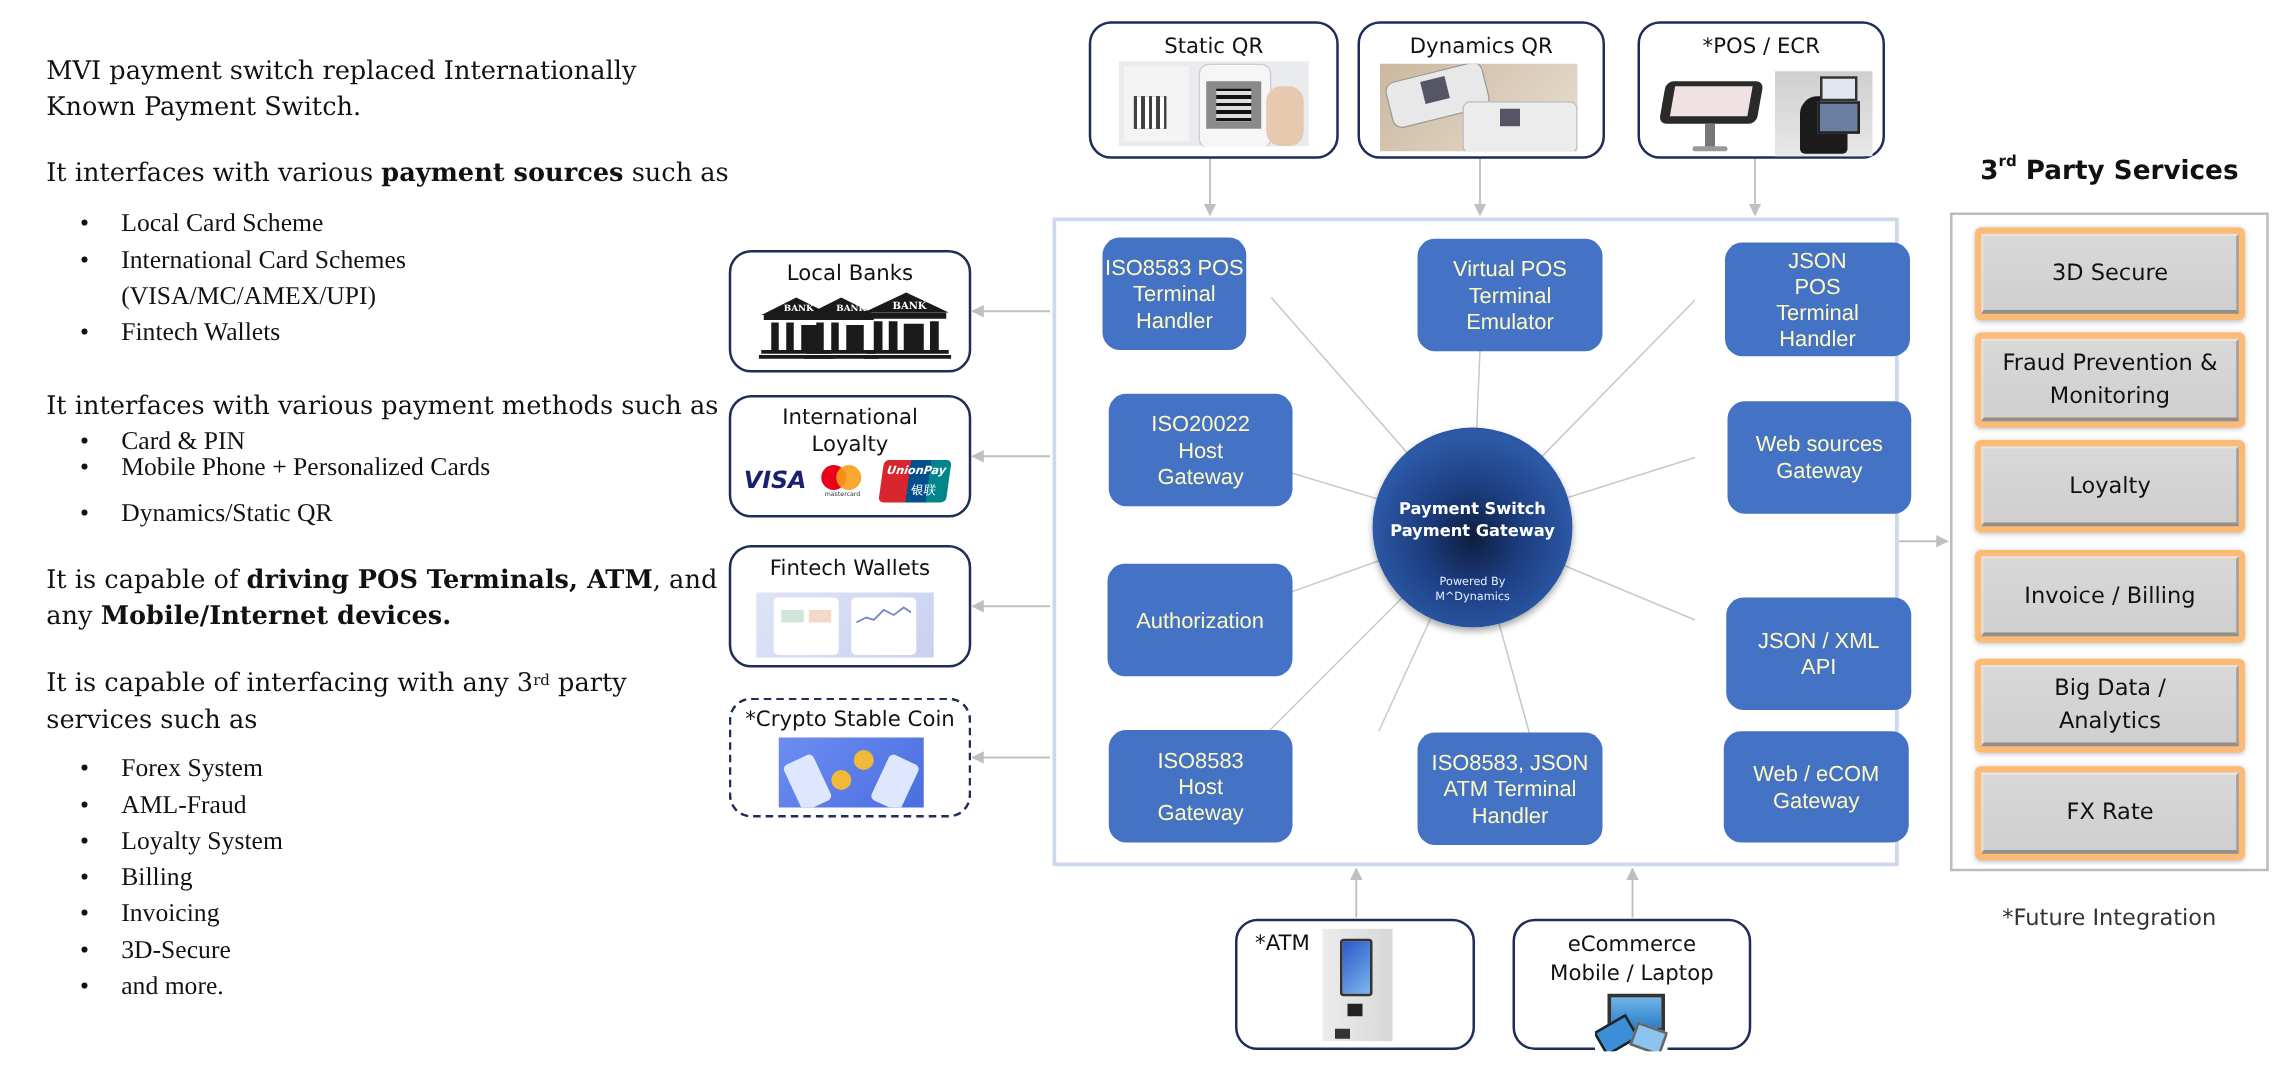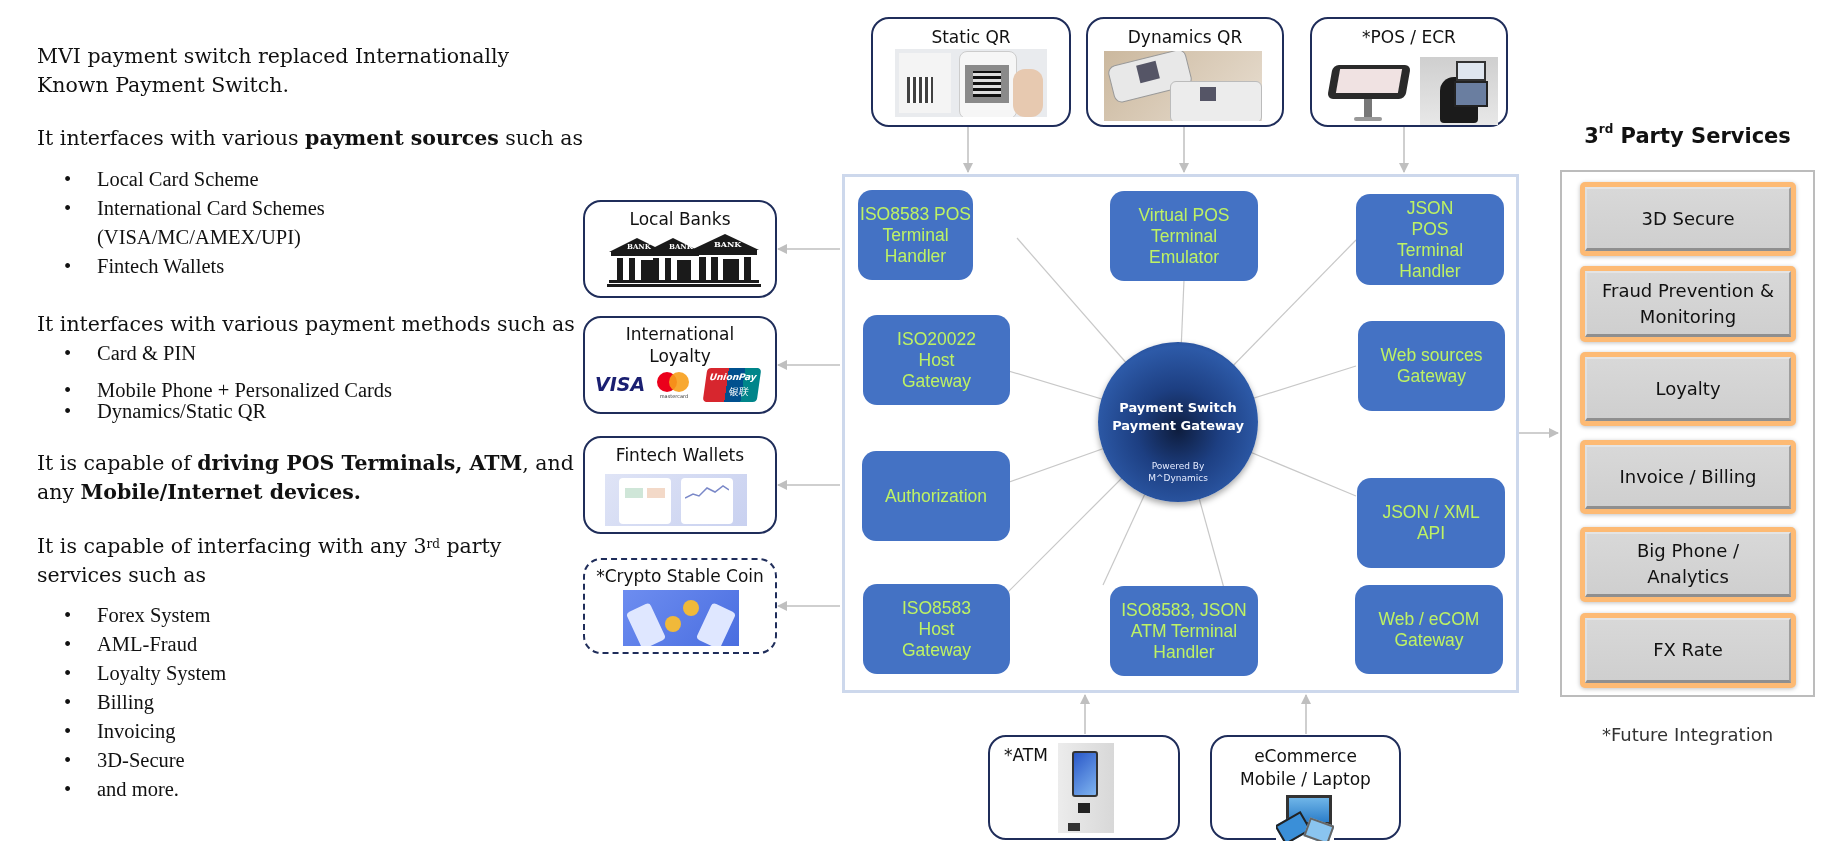--- a/index.html
+++ b/index.html
@@ -14,21 +14,21 @@
   sup { font-size:12px; vertical-align:top; position:relative; top:-2px; }
 
   
   .src { position:absolute; border:2.5px solid #1f2d5a; border-radius:18px; background:#fff; box-sizing:border-box; }
   .src.dashed { border-style:dashed; }
   .src .lbl { position:absolute; left:0; right:0; text-align:center; font-family:"DejaVu Sans", sans-serif; font-size:17px; color:#111; line-height:22px; }
   .thumb { position:absolute; overflow:hidden; }
 
   
   .main { position:absolute; left:842px; top:174px; width:677px; height:519px; border:3px solid #cdd8ec; box-sizing:border-box; background:#fff; }
-  .node { position:absolute; background:#4472c4; border-radius:14px; color:#bef264; display:flex; align-items:center; justify-content:center; text-align:center; font-family:"Liberation Sans", sans-serif; font-size:17.5px; line-height:21px; }
+  .node { position:absolute; background:#4472c4; border-radius:14px; color:#fef9c3; display:flex; align-items:center; justify-content:center; text-align:center; font-family:"Liberation Sans", sans-serif; font-size:17.5px; line-height:21px;margin-left:24px; }
 
   .hub { position:absolute; left:1098px; top:342px; width:160px; height:160px; border-radius:50%;
          background: radial-gradient(circle at 50% 55%, #0e1d3e 0%, #1d3f82 35%, #2d5aa8 70%, #1a3572 100%);
          box-shadow: 0 3px 6px rgba(0,0,0,0.35); color:#fff; text-align:center; font-family:"DejaVu Sans", sans-serif; }
   .hub .t1 { position:absolute; top:57px; left:0; right:0; font-size:13px; font-weight:bold; line-height:18px; }
   .hub .t2 { position:absolute; top:118px; left:0; right:0; font-size:9px; line-height:12px; color:#e6ecff; }
 
   
   .tp-title { position:absolute; left:1560px; top:124px; width:255px; text-align:center; font-family:"DejaVu Sans", sans-serif; font-weight:bold; font-size:21px; color:#111; }
   .tp-box { position:absolute; left:1560px; top:170px; width:255px; height:527px; border:2px solid #bcbcbc; box-sizing:border-box; background:#fff; }
@@ -68,21 +68,21 @@
   <div class="txt" style="top:71px">Known Payment Switch.</div>
 
   <div class="txt" style="top:124px"><span>It interfaces with various </span><b>payment sources</b><span> such as</span></div>
   <div class="bul" style="top:165px"><span class="dot">•</span><span>Local Card Scheme</span></div>
   <div class="bul" style="top:194px"><span class="dot">•</span><span>International Card Schemes</span></div>
   <div class="bul" style="top:223px"><span class="dot"></span><span>(VISA/MC/AMEX/UPI)</span></div>
   <div class="bul" style="top:252px"><span class="dot">•</span><span>Fintech Wallets</span></div>
 
   <div class="txt" style="top:310px">It interfaces with various payment methods such as</div>
   <div class="bul" style="top:339px"><span class="dot">•</span><span>Card &amp; PIN</span></div>
-  <div class="bul" style="top:376px"><span class="dot">•</span><span>Mobile Phone + Personalized Cards</span></div>
+  <div class="bul" style="top:360px"><span class="dot">•</span><span>Mobile Phone + Personalized Cards</span></div>
   <div class="bul" style="top:397px"><span class="dot">•</span><span>Dynamics/Static QR</span></div>
 
   <div class="txt" style="top:449px"><span>It is capable of </span><b>driving POS Terminals, ATM</b><span>, and</span></div>
   <div class="txt" style="top:478px"><span>any </span><b>Mobile/Internet devices.</b></div>
 
   <div class="txt" style="top:532px"><span>It is capable of interfacing with any 3</span><sup>rd</sup><span> party</span></div>
   <div class="txt" style="top:561px">services such as</div>
 
   <div class="bul" style="top:601px"><span class="dot">•</span><span>Forex System</span></div>
   <div class="bul" style="top:630px"><span class="dot">•</span><span>AML-Fraud</span></div>
@@ -279,19 +279,19 @@
     </div>
   </div>
 <div class="svc" style="top:352px;height:74px">
     <div class="inner">Loyalty</div>
   </div>
 <div class="svc" style="top:440px;height:74px">
     <div class="inner">Invoice / Billing</div>
   </div>
 <div class="svc" style="top:527px;height:75px">
     <div class="inner">
-      <span style="display:inline-block;width:120px">Big Phone / Analytics</span>
+      <span style="display:inline-block;width:120px">Big Data / Analytics</span>
     </div>
   </div>
 <div class="svc" style="top:613px;height:75px">
     <div class="inner">FX Rate</div>
   </div>
 <div class="future">*Future Integration</div>
 
 </body></html>

